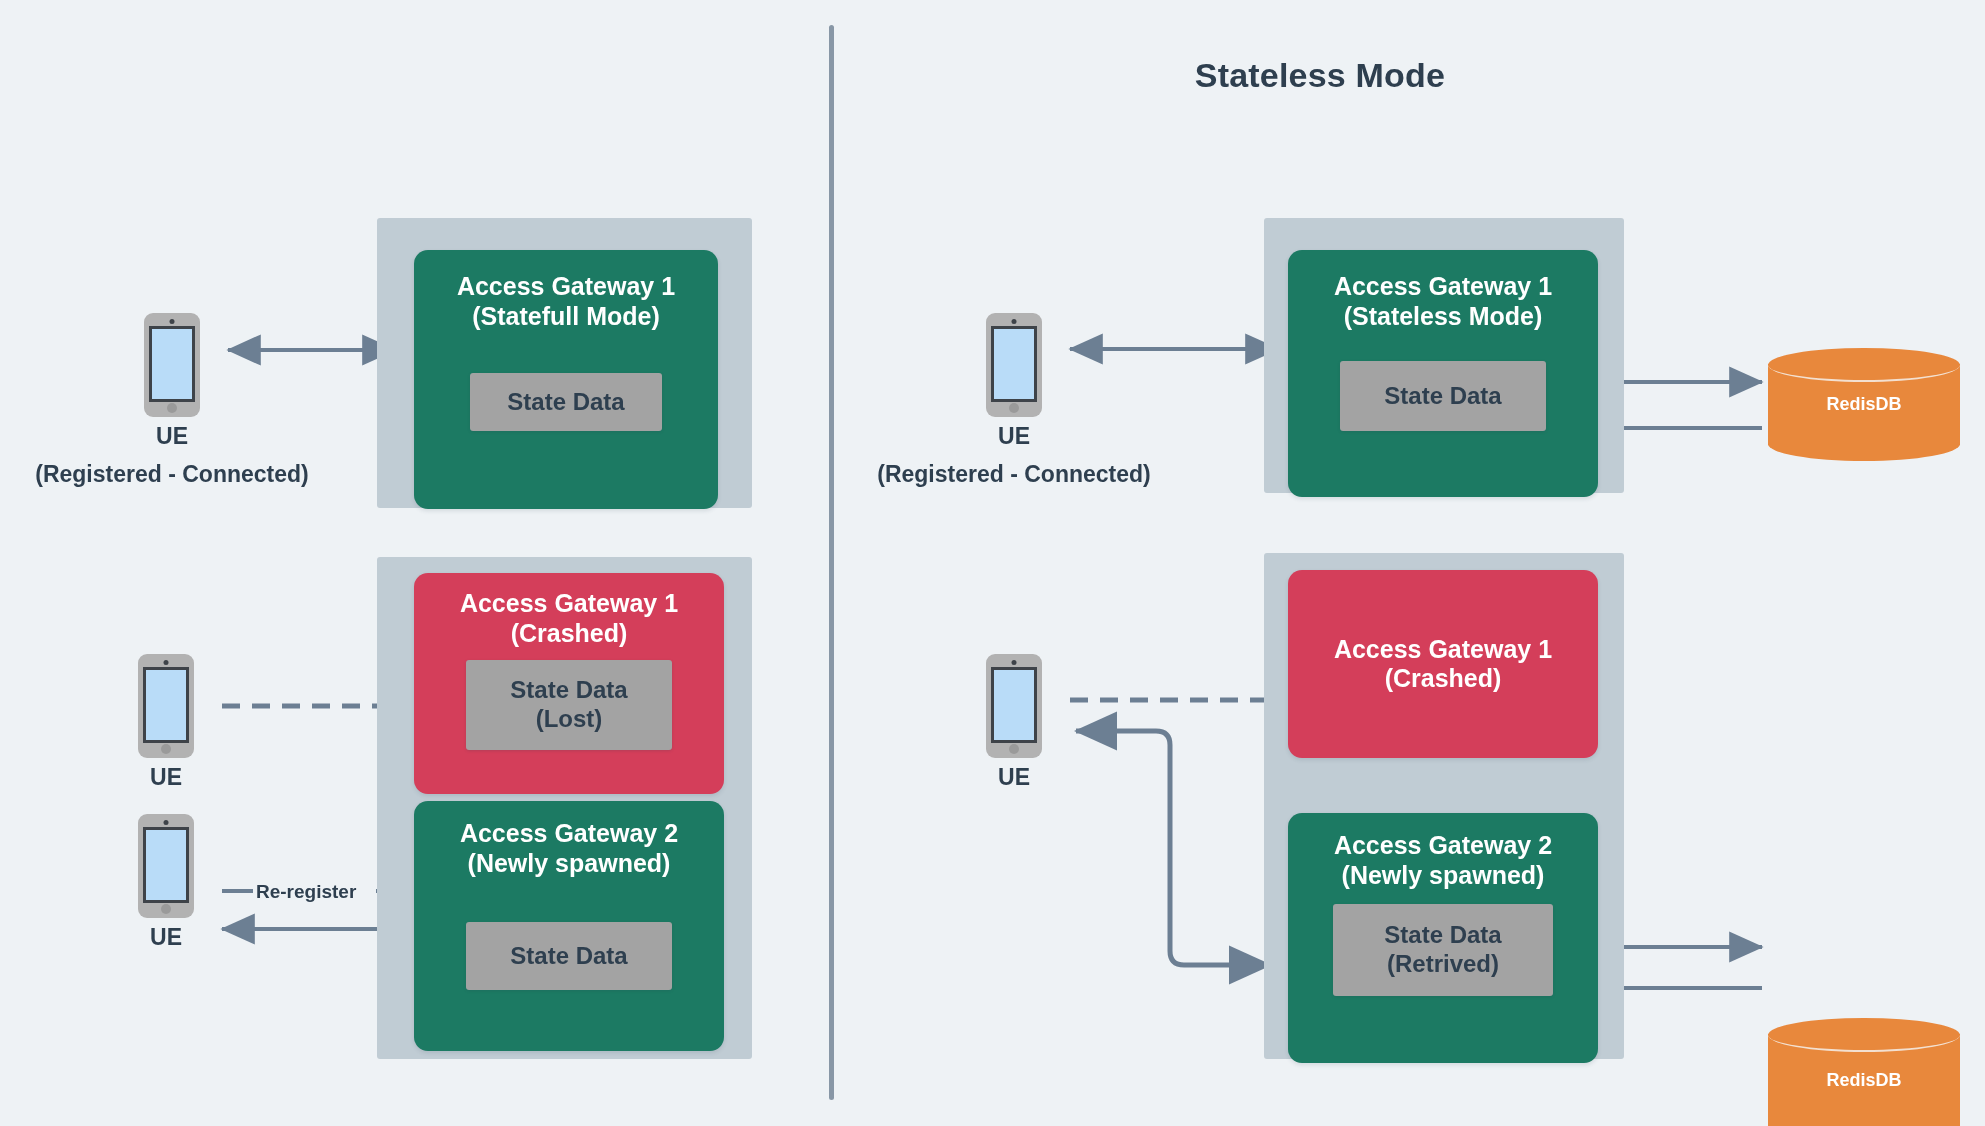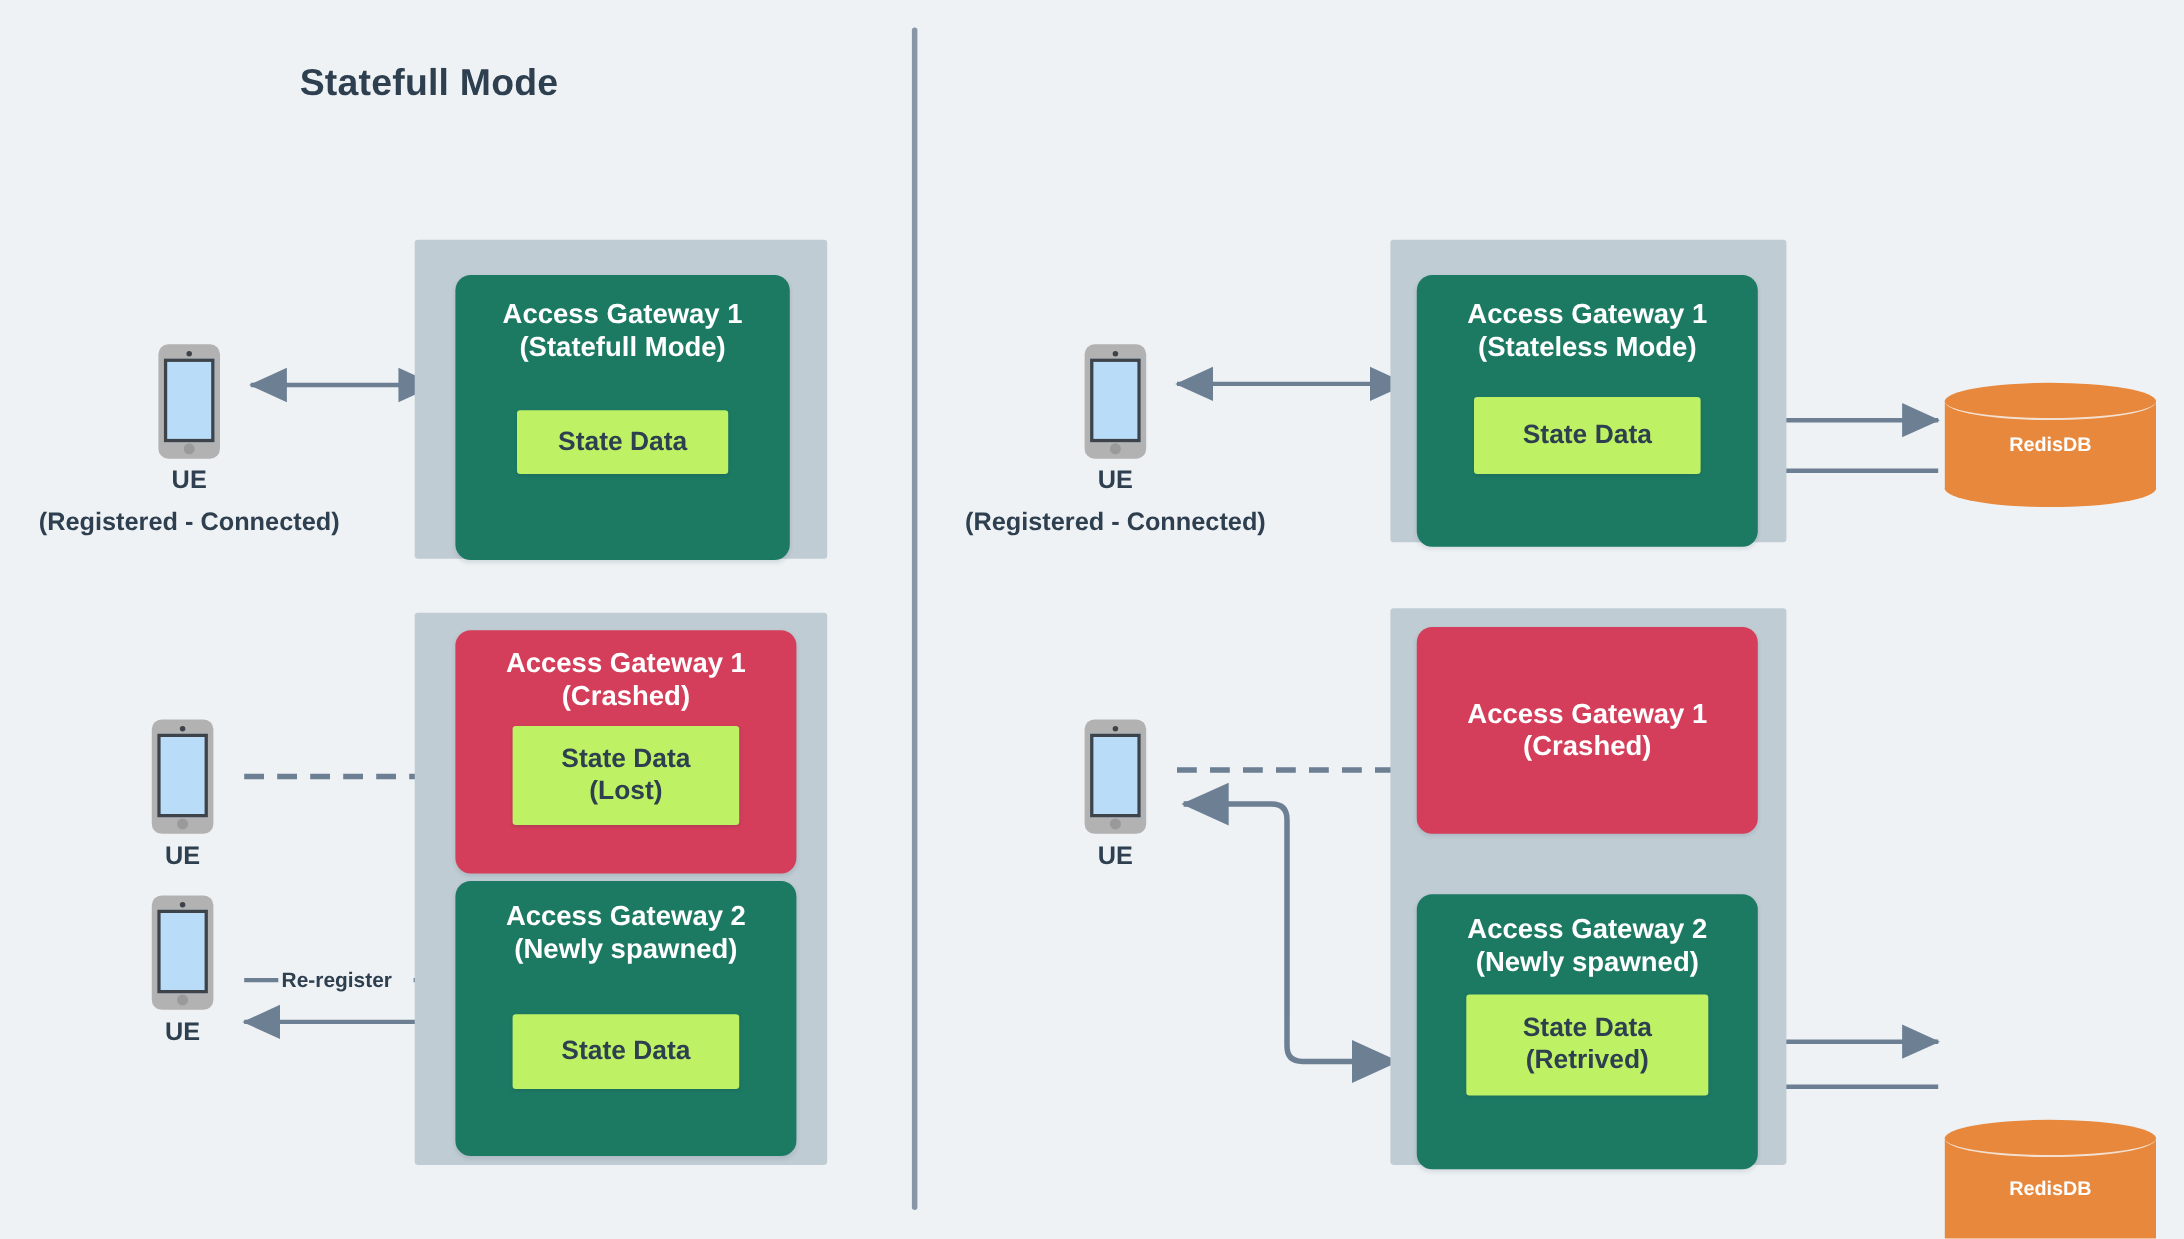--- a/index.html
+++ b/index.html
@@ -56,21 +56,21 @@
     color: #ffffff;
     font-size: 25px;
     font-weight: bold;
     text-align: center;
     line-height: 1.18;
     white-space: pre-line;
   }
 
   
   .state-chip {
-    background: #bef264;
+    background: #a3a3a3;
     border-radius: 3px;
     box-shadow: 0 1px 3px rgba(40,60,80,0.18);
     display: flex;
     align-items: center;
     justify-content: center;
     color: #2e3f4f;
     font-size: 24px;
     font-weight: bold;
     text-align: center;
     line-height: 1.2;
@@ -236,22 +236,22 @@
       <line x1="1540" y1="947" x2="1762" y2="947" stroke="#6c7f93" stroke-width="4" marker-end="url(#arrowR)"></line>
     </g>
 
     <g>
       <line x1="1762" y1="988" x2="1552" y2="988" stroke="#6c7f93" stroke-width="4" marker-end="url(#arrowR)"></line>
     </g>
   </svg>
 
   <div class="abs divider" style="left:829px; top:25px; height:1075px;"></div>
 
-  <div class="abs section-title" style="left:180px; top:56px; width:420px;">Statefull Mode</div>
-
+
+  <div class="abs section-title" style="left:1110px; top:56px; width:420px;">Stateless Mode</div>
 
   <div class="abs gray-box" style="left:377px; top:218px; height:290px; width:375px;"></div>
 
   <div class="abs gw-box gw-green" style="left:414px; top:250px; width:304px; height:237px; padding-top:22px;">
     <div class="gw-title">Access Gateway 1
 (Statefull Mode)</div>
     <div class="state-chip" style="width:192px; height:58px; margin-top:42px;">State Data</div>
   </div>
 
   <div class="abs" style="left:144px; top:313px; width:56px;">

